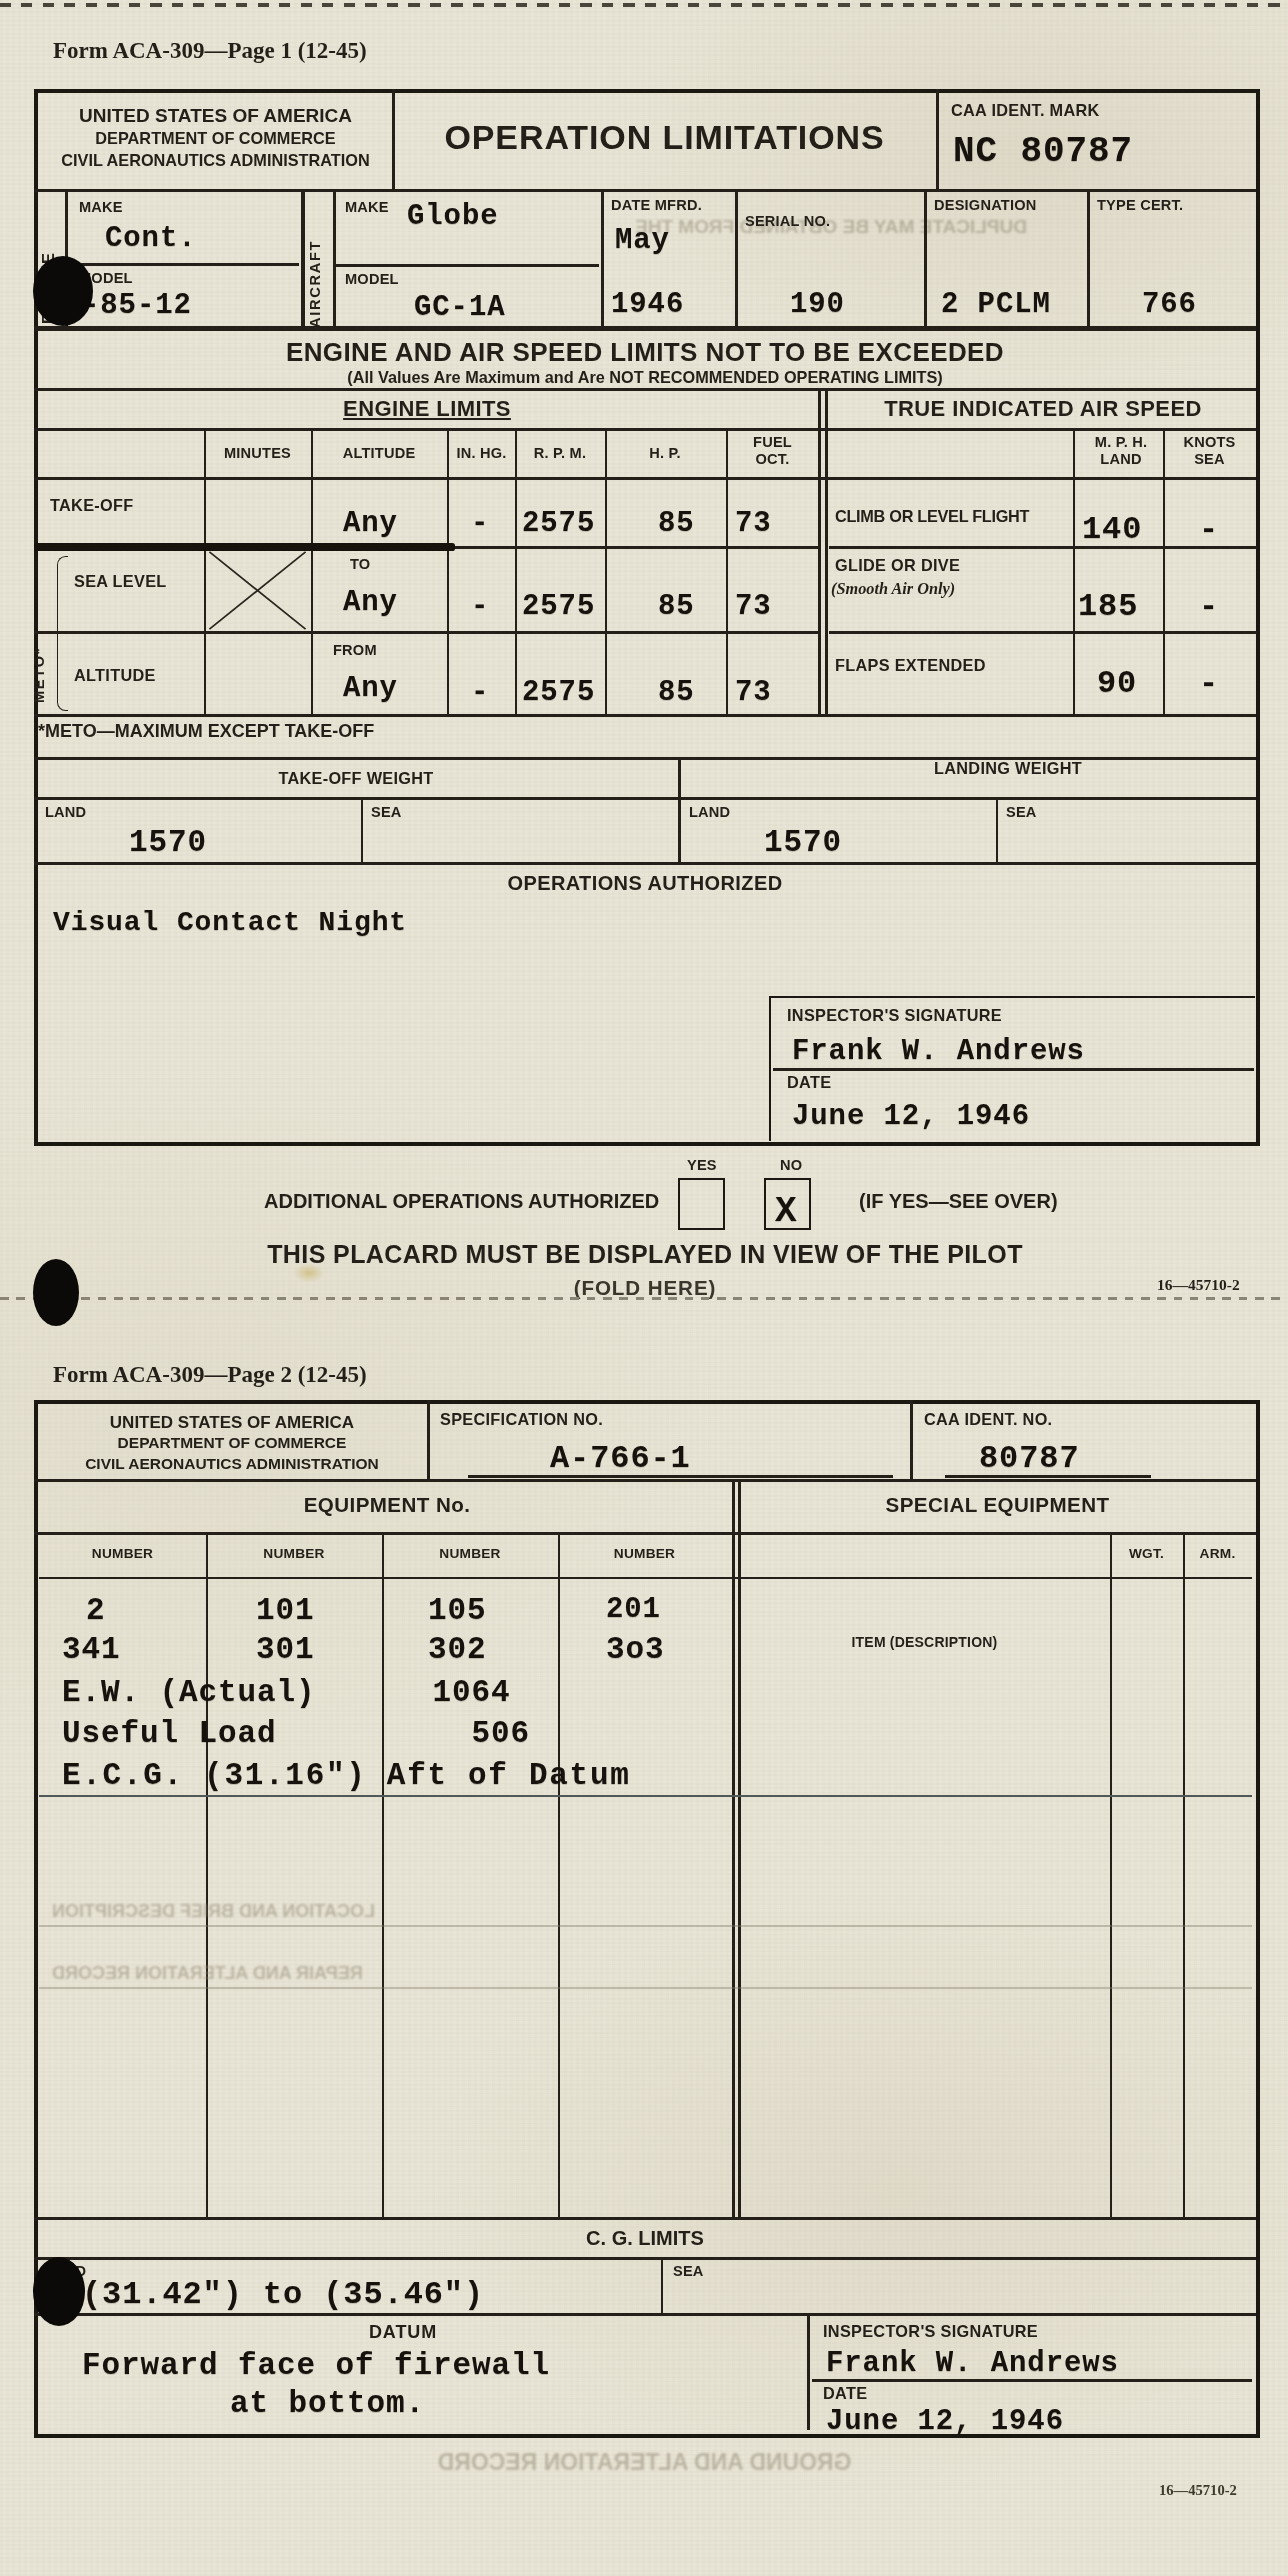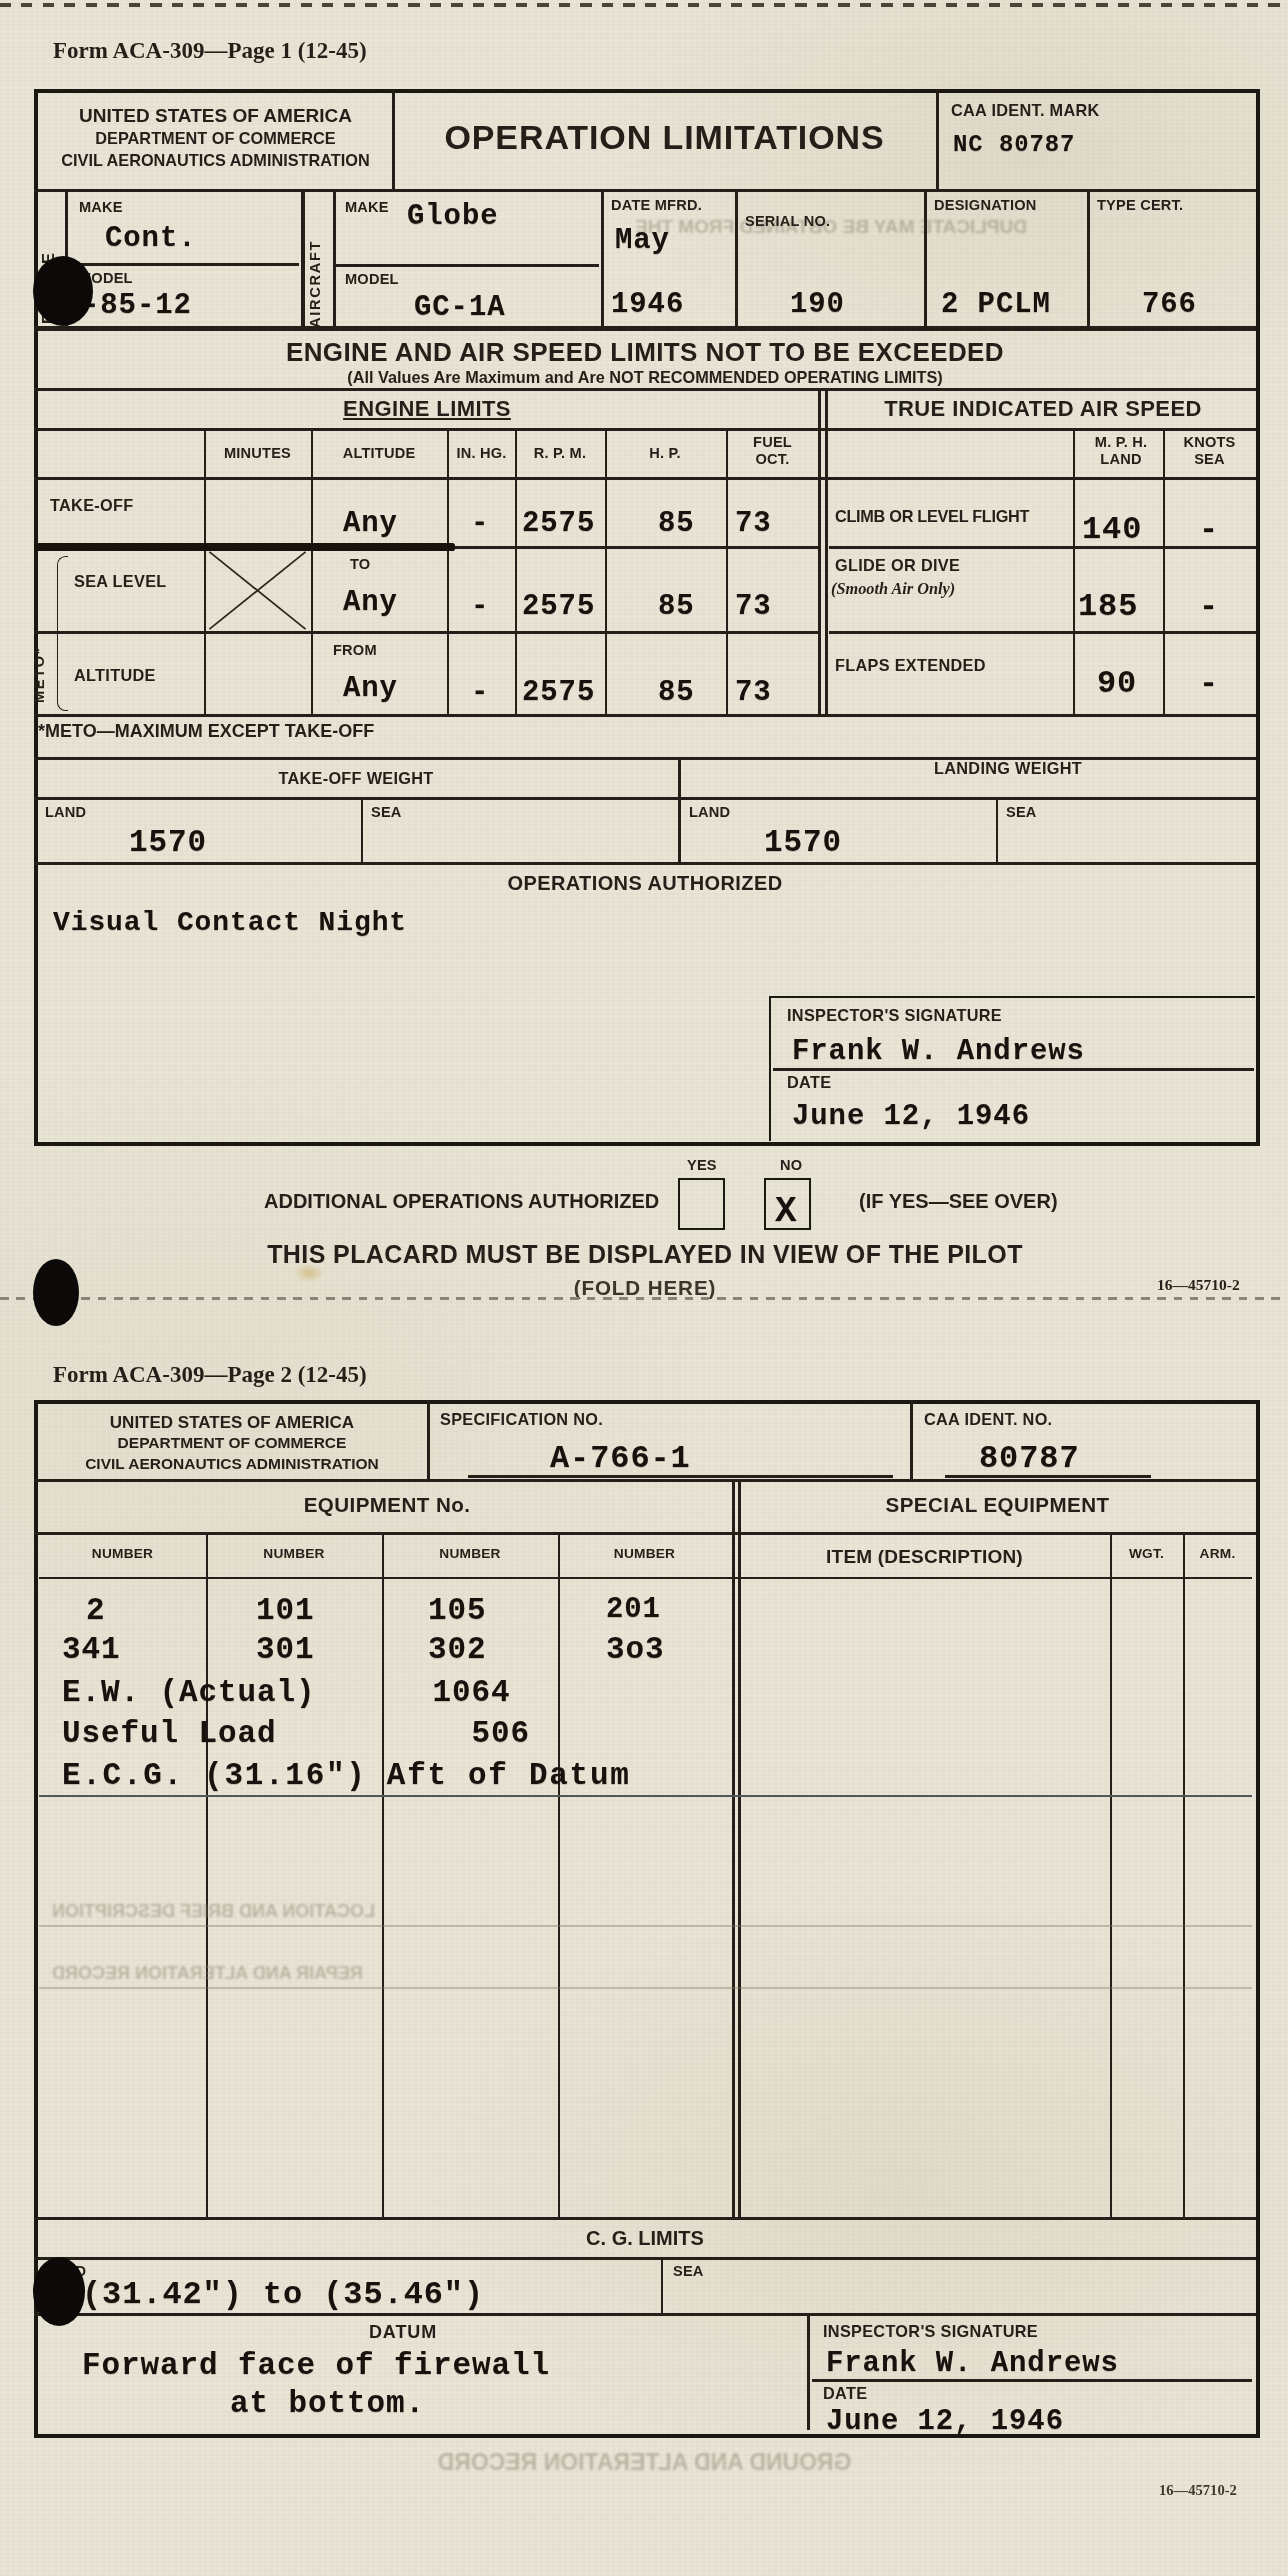--- a/index.html
+++ b/index.html
@@ -56,21 +56,21 @@
   <div class="box" style="left:34px;top:89px;width:1218px;height:1049px;"></div>
 
   <div class="hl" style="left:34px;top:189px;width:1222px;height:3.4px;"></div>
   <div class="vl" style="left:392px;top:89px;width:2.6px;height:101px;"></div>
   <div class="vl" style="left:936px;top:89px;width:2.6px;height:101px;"></div>
   <div class="abs ctr" style="left:48px;top:105px;width:335px;font:bold 19px 'Liberation Sans',sans-serif;">UNITED STATES OF AMERICA</div>
   <div class="abs ctr" style="left:48px;top:129px;width:335px;font:bold 16.3px 'Liberation Sans',sans-serif;">DEPARTMENT OF COMMERCE</div>
   <div class="abs ctr" style="left:48px;top:151px;width:335px;font:bold 16.3px 'Liberation Sans',sans-serif;">CIVIL AERONAUTICS ADMINISTRATION</div>
   <div class="abs ctr" style="left:394px;top:118px;width:541px;font:bold 34px 'Liberation Sans',sans-serif;letter-spacing:0.9px;">OPERATION LIMITATIONS</div>
   <div class="abs lbl2" style="left:951px;top:101px;">CAA IDENT. MARK</div>
-  <div class="abs typed" style="left:953px;top:132px;font-size:24px;text-align:right;">NC 80787</div>
+  <div class="abs typed" style="left:953px;top:132px;font-size:36px;text-align:right;">NC 80787</div>
 
   <div class="hl" style="left:34px;top:326px;width:1222px;height:5.2px;"></div>
   <div class="vl" style="left:65px;top:191px;width:2.6px;height:137px;"></div>
   <div class="abs vtext" style="left:39px;top:204px;height:120px;">ENGINE</div>
   <div class="abs lbl" style="left:79px;top:199px;">MAKE</div>
   <div class="abs typed" style="left:105px;top:223px;">Cont.</div>
   <div class="hl" style="left:67px;top:263px;width:232px;height:2.6px;"></div>
   <div class="abs lbl" style="left:79px;top:270px;">MODEL</div>
   <div class="abs typed" style="left:82px;top:290px;">-85-12</div>
   <div class="vl" style="left:301px;top:191px;width:4.3px;height:137px;"></div>
@@ -239,21 +239,21 @@
   <div class="hl" style="left:34px;top:1479px;width:1222px;height:3.4px;"></div>
 
   <div class="abs ctr hd" style="left:39px;top:1494px;width:696px;font-size:20.6px;">EQUIPMENT No.</div>
   <div class="abs ctr hd" style="left:740px;top:1494px;width:515px;font-size:20.6px;">SPECIAL EQUIPMENT</div>
   <div class="hl" style="left:34px;top:1532px;width:1222px;height:2.6px;"></div>
 
   <div class="abs lbl ctr" style="left:39px;top:1546px;width:167px;font-size:13.7px;">NUMBER</div>
   <div class="abs lbl ctr" style="left:206px;top:1546px;width:176px;font-size:13.7px;">NUMBER</div>
   <div class="abs lbl ctr" style="left:382px;top:1546px;width:176px;font-size:13.7px;">NUMBER</div>
   <div class="abs lbl ctr" style="left:558px;top:1546px;width:173px;font-size:13.7px;">NUMBER</div>
-  <div class="abs lbl ctr" style="left:740px;top:1546px;width:369px;font-size:19px;">ITEM (DESCRIPTION)</div>
+  <div class="abs lbl ctr" style="left:740px;top:1634px;width:369px;font-size:14px;">ITEM (DESCRIPTION)</div>
   <div class="abs lbl ctr" style="left:1110px;top:1546px;width:73px;font-size:13.7px;">WGT.</div>
   <div class="abs lbl ctr" style="left:1183px;top:1546px;width:69px;font-size:13.7px;">ARM.</div>
   <div class="hl" style="left:39px;top:1577px;width:1213px;height:1.7px;"></div>
 
   <div class="vl" style="left:206px;top:1532px;width:1.7px;height:687px;"></div>
   <div class="vl" style="left:382px;top:1532px;width:1.7px;height:687px;"></div>
   <div class="vl" style="left:558px;top:1532px;width:1.7px;height:687px;"></div>
   <div class="vl" style="left:732px;top:1479px;width:2.6px;height:740px;"></div>
   <div class="vl" style="left:738px;top:1479px;width:2.6px;height:740px;"></div>
   <div class="vl" style="left:1110px;top:1532px;width:1.7px;height:687px;"></div>

